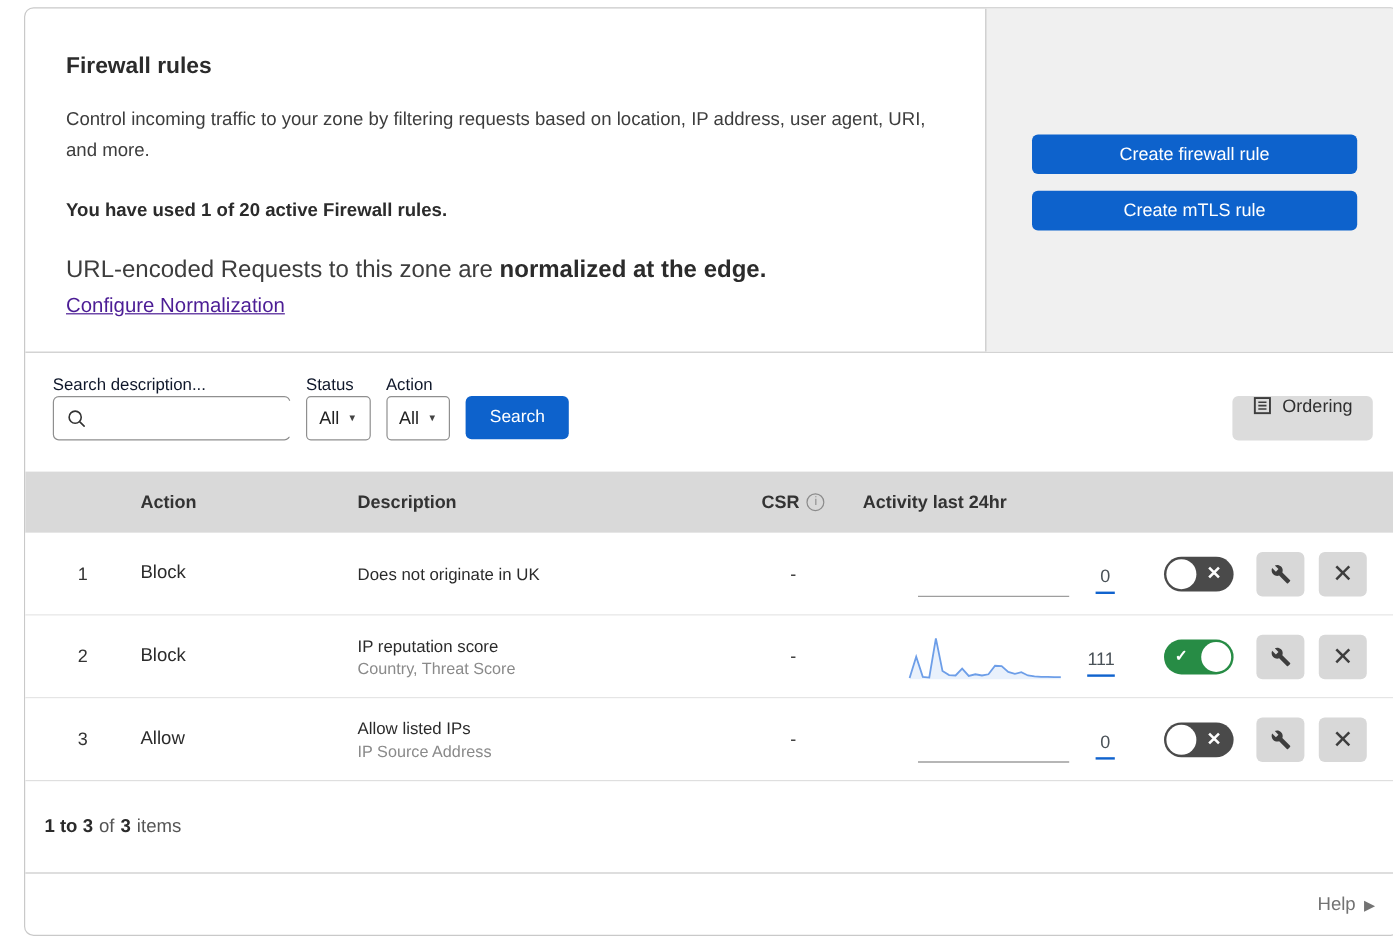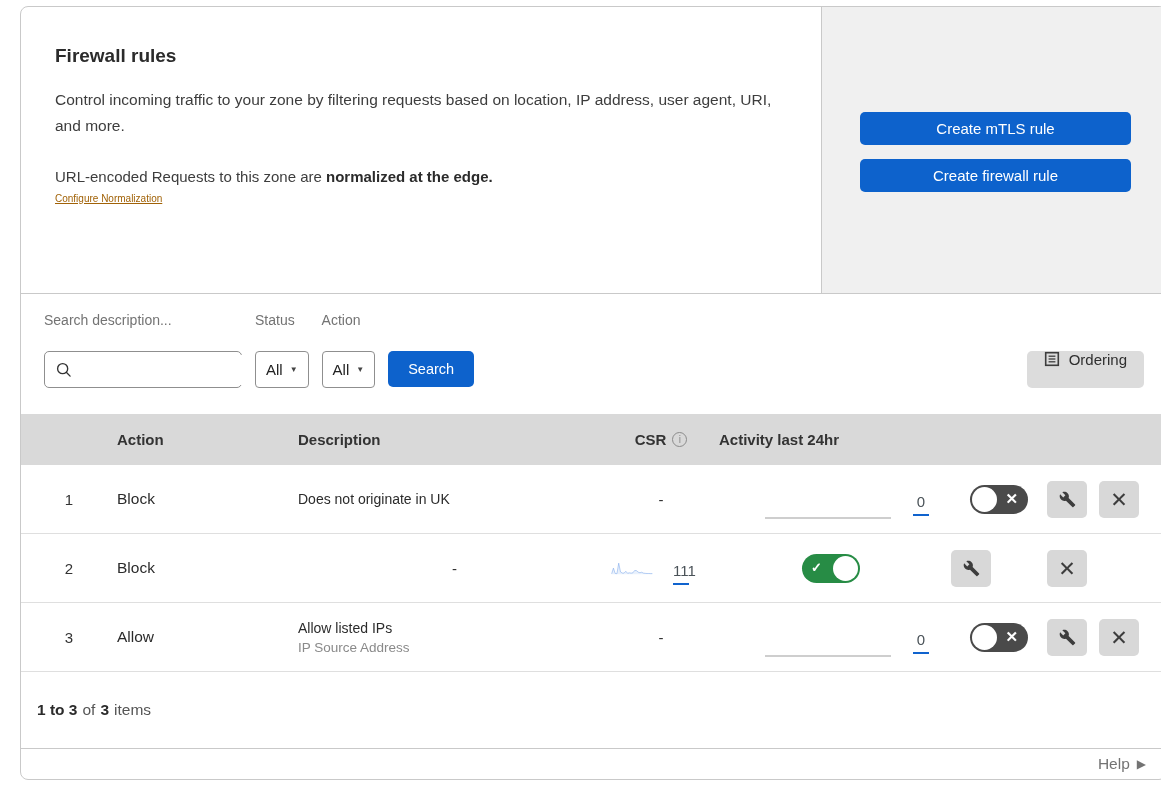--- a/index.html
+++ b/index.html
@@ -8,32 +8,32 @@
   .card { position:absolute; left:20px; top:6px; width:1147px; height:774px;
     background:#fff; border:1px solid #c9c9c9; border-radius:8px; overflow:hidden;
     display:flex; flex-direction:column; }
 
   
   .top { display:flex; border-bottom:1px solid #c9c9c9; height:287px; flex:0 0 auto; }
   .top-left { flex:1 1 auto; padding:38px 40px 0 34px; }
   .page-title { font-size:19px; font-weight:700; color:#2b2b2b; margin-bottom:20px; }
   .desc { font-size:15.5px; color:#3d3d3d; line-height:26px; max-width:740px; }
   .usage { font-size:15.5px; font-weight:700; color:#2b2b2b; margin-top:28px; }
-  .norm { font-size:15px; color:#3d3d3d; margin-top:29px; }
+  .norm { font-size:20px; color:#3d3d3d; margin-top:29px; }
   .norm b { color:#2b2b2b; }
-  .link { color:#a16207; font-size:10px; text-decoration:underline; cursor:pointer; display:inline-block; margin-top:8px; }
+  .link { color:#4c1d95; font-size:17px; text-decoration:underline; cursor:pointer; display:inline-block; margin-top:8px; }
   .top-right { flex:0 0 345px; background:#f0f0f0; border-left:1px solid #c9c9c9;
     padding:105px 35px 0 38px; display:flex; flex-direction:column; gap:14px; }
   .btn-primary { display:block; width:100%; height:33px; background:#0d62cc; color:#fff;
     font-size:15px; border:none; border-radius:5px; cursor:pointer; font-family:inherit; }
 
   
   .filters { display:flex; align-items:flex-end; padding:18px 22px 26px 23px; flex:0 0 auto; }
   .fgroup { margin-right:13px; }
-  .flabel { font-size:14px; color:#737373; margin-bottom:23px; }
+  .flabel { font-size:14px; color:#0f172a; margin-bottom:2px; }
   .search-box { width:198px; height:37px; border:1px solid #8f8f8f; border-radius:5px;
     display:flex; align-items:center; padding-left:10px; background:#fff; }
   .search-box input { border:none; outline:none; flex:1; font-size:14px; font-family:inherit; margin-left:8px; height:30px; }
   .select { height:37px; border:1px solid #8f8f8f; border-radius:4px; background:#fff;
     display:flex; align-items:center; padding:0 10px; font-size:15px; color:#222; cursor:pointer;justify-content:center; }
   .select .caret { font-size:8px; color:#444; margin-left:7px; }
   .btn-search { height:36px; padding:0 20px; background:#0d62cc; color:#fff; border:none;
     border-radius:5px; font-size:14.5px; cursor:pointer; font-family:inherit; margin-bottom:1px; }
   .spacer { flex:1; }
   .btn-ordering { height:37px; padding:0 17px; background:#dcdcdc; color:#2f2f2f; border:none;
@@ -83,29 +83,30 @@
 </style>
 </head>
 <body>
 
 <div class="card">
 
   <div class="top">
     <div class="top-left">
       <div class="page-title">Firewall rules</div>
       <div class="desc">Control incoming traffic to your zone by filtering requests based on location, IP address, user agent, URI, and more.</div>
+      <div class="usage">You have used 1 of 20 active Firewall rules.</div>
       <div class="norm">
         <span>URL-encoded Requests to this zone are</span>
         <b>normalized at the edge.</b>
       </div>
       <span class="link">Configure Normalization</span>
     </div>
     <div class="top-right">
+      <button class="btn-primary">Create firewall rule</button>
       <button class="btn-primary">Create mTLS rule</button>
-      <button class="btn-primary">Create firewall rule</button>
     </div>
   </div>
 
   <div class="filters">
     <div class="fgroup">
       <div class="flabel">Search description...</div>
       <div class="search-box">
         <span style="display:flex;">
           <svg width="18" height="18" viewBox="0 0 20 20">
               <circle cx="8.5" cy="8.5" r="5.6" fill="none" stroke="#333" stroke-width="1.5"></circle>
@@ -194,20 +195,24 @@
     <div>
       <button class="icon-btn">
         <span class="x-glyph">✕</span>
       </button>
     </div>
   </div>
 
   <div class="grid-row row">
     <div class="cell-num">2</div>
     <div class="cell-action">Block</div>
+    <div class="cell-desc">
+      <div class="title">IP reputation score</div>
+      <div class="sub">Country, Threat Score</div>
+    </div>
     <div class="cell-csr">-</div>
     <div class="cell-activity">
       <svg class="spark" viewBox="0 0 130 42">
         <polygon class="spark-fill" points="2,40 2.0,39.0 7.5,21.3 13.0,38.0 18.4,38.6 23.9,6.0 29.4,33.2 34.9,36.6 40.3,36.9 45.8,31.2 51.3,37.3 56.8,35.9 62.3,36.9 67.7,35.9 73.2,28.8 78.7,29.1 84.2,33.9 89.7,35.6 95.1,34.2 100.6,36.9 106.1,37.6 111.6,38.0 117.0,38.0 122.5,38.3 128.0,38.3 128,40"></polygon>
         <polyline class="spark-line" points="2.0,39.0 7.5,21.3 13.0,38.0 18.4,38.6 23.9,6.0 29.4,33.2 34.9,36.6 40.3,36.9 45.8,31.2 51.3,37.3 56.8,35.9 62.3,36.9 67.7,35.9 73.2,28.8 78.7,29.1 84.2,33.9 89.7,35.6 95.1,34.2 100.6,36.9 106.1,37.6 111.6,38.0 117.0,38.0 122.5,38.3 128.0,38.3"></polyline>
         <line class="spark-flat" x1="2" y1="40" x2="128" y2="40" style="display: none;"></line>
       </svg>
       <span class="count-link">111</span>
     </div>
     <div class="cell-toggle">

